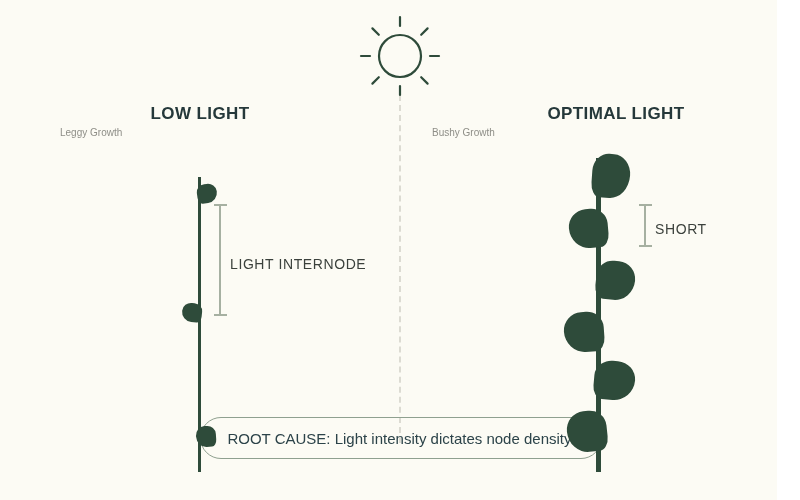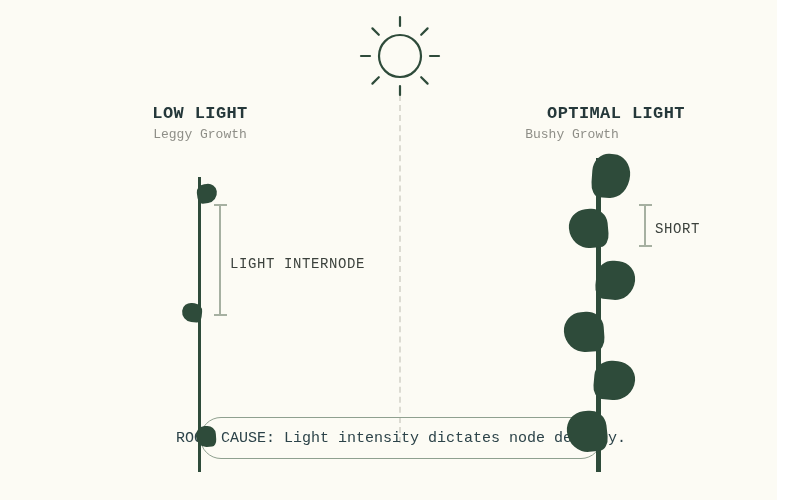--- a/index.html
+++ b/index.html
@@ -1,20 +1,20 @@
 <!DOCTYPE html>
 <html><head>
 <meta charset="utf-8">
 <style>
   html,body{margin:0;padding:0;}
   .canvas{
     position:relative;
     width:777px;height:500px;
     background:#fcfbf4;
-    font-family:Liberation Mono, monospace;
+    font-family:Liberation Sans, sans-serif;
     overflow:hidden;
   }
   .abs{position:absolute;}
 
   
   .sun{left:356px;top:14px;width:88px;height:84px;z-index:2;}
 
   
   .divider{
     left:399px;top:95px;height:348px;width:0;
@@ -23,22 +23,22 @@
 
   
   .title{
     width:280px;text-align:center;
     font-size:17px;font-weight:bold;color:#25383a;
     letter-spacing:0.4px;z-index:4;
   }
   .title-left{left:60px;top:104px;}
   .title-right{left:476px;top:104px;}
   .subtitle{
-    width:280px;text-align:center;
-    font-size:13px;color:#8e8e87;z-index:4;
+    width:280px;
+    font-size:10px;color:#8e8e87;z-index:4;
   }
   .subtitle-left{left:60px;top:127px;}
   .subtitle-right{left:432px;top:127px;}
 
   
   .stem{background:#2e4b3a;z-index:3;}
   .stem-left{left:198px;top:177px;width:3px;height:295px;}
   .stem-right{left:596px;top:158px;width:5px;height:314px;}
   .leaf{background:#2e4b3a;z-index:3;}
   .leaf-r{border-radius:48% 52% 58% 26% / 46% 52% 62% 38%;}

